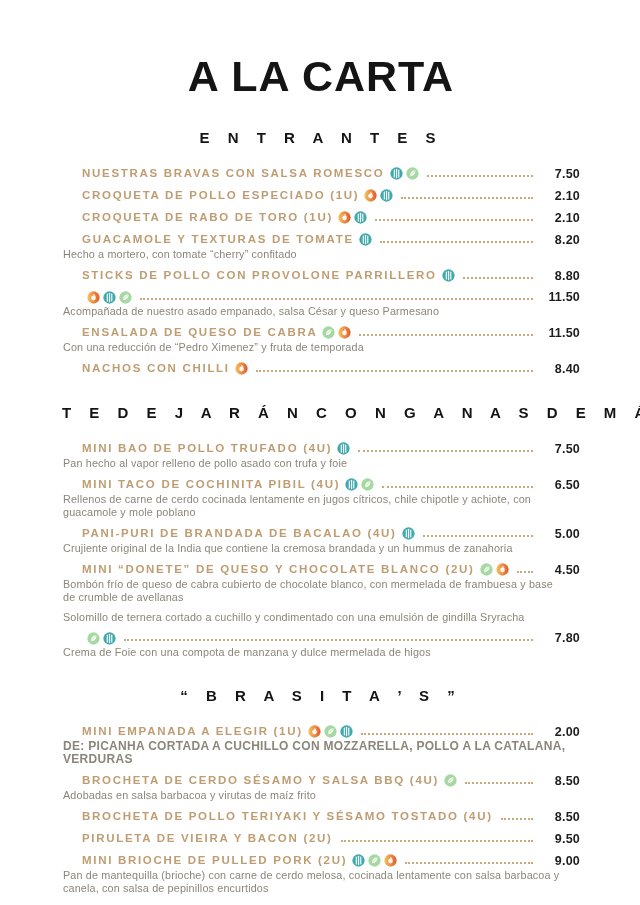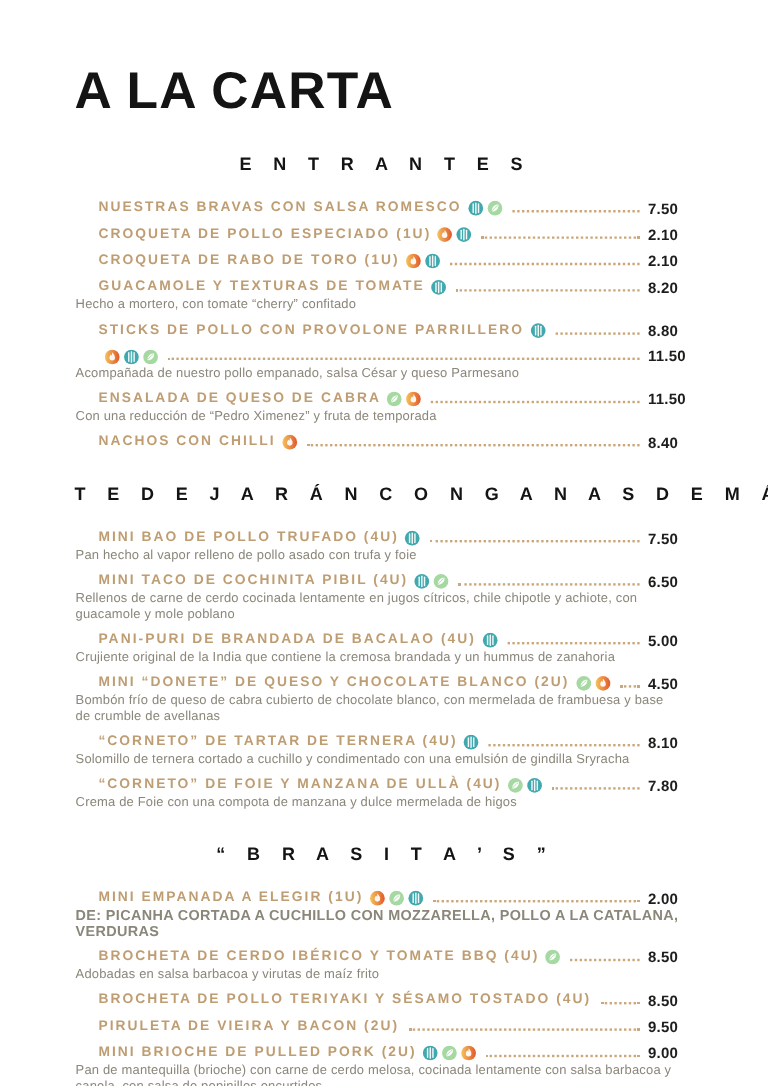--- a/index.html
+++ b/index.html
@@ -3,21 +3,21 @@
 <meta charset="utf-8">
 <style>
   html,body{margin:0;padding:0;background:#ffffff;}
   body{
     width:640px;height:905px;overflow:hidden;
     font-family:"Liberation Sans", sans-serif;
     color:#1d1d1b;
   }
   .page{padding:52px 60px 0 62px;box-sizing:border-box;}
   .menu-title{
-    text-align:left;
+    text-align:center;
     font-size:43px;
     font-weight:800;
     letter-spacing:1px;
     color:#141414;
     margin:0 0 6px 0;
   }
   .section{margin-top:12px;}
   .section-heading{
     text-align:center;
     font-size:15px;
@@ -47,20 +47,21 @@
     margin:0 7px 0 8px;
     position:relative;
     top:2px;
     min-width:12px;
   }
   .price{
     font-size:12.5px;
     font-weight:700;
     color:#1d1d1b;
     min-width:40px;
+    text-align:right;
     letter-spacing:0.2px;
     flex:0 0 auto;
   }
   .desc{
     font-size:10.8px;
     line-height:13px;
     color:#8b867a;
     margin:1px 0 0 1px;
     max-width:505px;
     letter-spacing:0.15px;
@@ -220,21 +221,21 @@
                   <svg viewBox="0 0 14 14">
                     <circle cx="7" cy="7" r="6.6" fill="#a6d8a2"></circle>
                     <path d="M4.2 9.6 C4.2 5.8 6.6 3.6 10.2 3.8 C10.4 7.4 8.0 9.8 4.6 9.9 Z" fill="#ffffff" opacity="0.95"></path>
                     <path d="M4.6 9.4 C6.0 7.2 7.6 5.8 9.4 4.6" stroke="#a6d8a2" stroke-width="0.7" fill="none"></path>
                   </svg>
                 </span>
               </span>
               <span class="leader"></span>
               <span class="price">11.50</span>
             </div>
-            <div class="desc">Acompañada de nuestro pollo empanado, salsa César y queso Parmesano</div>
+            <div class="desc">Acompañada de nuestro asado empanado, salsa César y queso Parmesano</div>
           </div>
           <div class="item">
             <div class="item-line">
               <span class="item-name">ENSALADA DE QUESO DE CABRA</span>
               <span class="badges">
                 <span class="badge">
                   <svg viewBox="0 0 14 14">
                     <circle cx="7" cy="7" r="6.6" fill="#a6d8a2"></circle>
                     <path d="M4.2 9.6 C4.2 5.8 6.6 3.6 10.2 3.8 C10.4 7.4 8.0 9.8 4.6 9.9 Z" fill="#ffffff" opacity="0.95"></path>
                     <path d="M4.6 9.4 C6.0 7.2 7.6 5.8 9.4 4.6" stroke="#a6d8a2" stroke-width="0.7" fill="none"></path>
@@ -368,40 +369,24 @@
                     <path d="M7 2.8 C8.3 4.4 9.5 5.6 9.5 7.6 A2.5 2.5 0 0 1 4.5 7.6 C4.5 6.4 5.3 5.6 5.9 4.6 C6.1 5.4 6.6 5.8 6.8 5.4 C7.0 4.8 6.8 3.8 7 2.8 Z" fill="#ffffff" opacity="0.92"></path>
                   </svg>
                 </span>
               </span>
               <span class="leader"></span>
               <span class="price">4.50</span>
             </div>
             <div class="desc">Bombón frío de queso de cabra cubierto de chocolate blanco, con mermelada de frambuesa y base de crumble de avellanas</div>
           </div>
           <div class="item">
-            <div class="item-line">
-              <span class="item-name">“CORNETO” DE TARTAR DE TERNERA (4U)</span>
-              <span class="badges">
-                <span class="badge">
-                  <svg viewBox="0 0 14 14">
-                    <circle cx="7" cy="7" r="6.6" fill="#41a8ad"></circle>
-                    <rect x="4.0" y="2.6" width="1.3" height="8.8" rx="0.6" fill="#ffffff" opacity="0.92"></rect>
-                    <rect x="6.4" y="1.8" width="1.3" height="10.4" rx="0.6" fill="#ffffff" opacity="0.92"></rect>
-                    <rect x="8.8" y="2.6" width="1.3" height="8.8" rx="0.6" fill="#ffffff" opacity="0.92"></rect>
-                  </svg>
-                </span>
-              </span>
-              <span class="leader"></span>
-              <span class="price">8.10</span>
-            </div>
             <div class="desc">Solomillo de ternera cortado a cuchillo y condimentado con una emulsión de gindilla Sryracha</div>
           </div>
           <div class="item">
             <div class="item-line">
-              <span class="item-name">“CORNETO” DE FOIE Y MANZANA DE ULLÀ (4U)</span>
               <span class="badges">
                 <span class="badge">
                   <svg viewBox="0 0 14 14">
                     <circle cx="7" cy="7" r="6.6" fill="#a6d8a2"></circle>
                     <path d="M4.2 9.6 C4.2 5.8 6.6 3.6 10.2 3.8 C10.4 7.4 8.0 9.8 4.6 9.9 Z" fill="#ffffff" opacity="0.95"></path>
                     <path d="M4.6 9.4 C6.0 7.2 7.6 5.8 9.4 4.6" stroke="#a6d8a2" stroke-width="0.7" fill="none"></path>
                   </svg>
                 </span>
                 <span class="badge">
                   <svg viewBox="0 0 14 14">
@@ -454,21 +439,21 @@
                   </svg>
                 </span>
               </span>
               <span class="leader"></span>
               <span class="price">2.00</span>
             </div>
             <div class="desc caps">DE: PICANHA CORTADA A CUCHILLO CON MOZZARELLA, POLLO A LA CATALANA, VERDURAS</div>
           </div>
           <div class="item">
             <div class="item-line">
-              <span class="item-name">BROCHETA DE CERDO IBÉRICO Y TOMATE BBQ (4U)</span>
+              <span class="item-name">BROCHETA DE CERDO SÉSAMO Y SALSA BBQ (4U)</span>
               <span class="badges">
                 <span class="badge">
                   <svg viewBox="0 0 14 14">
                     <circle cx="7" cy="7" r="6.6" fill="#a6d8a2"></circle>
                     <path d="M4.2 9.6 C4.2 5.8 6.6 3.6 10.2 3.8 C10.4 7.4 8.0 9.8 4.6 9.9 Z" fill="#ffffff" opacity="0.95"></path>
                     <path d="M4.6 9.4 C6.0 7.2 7.6 5.8 9.4 4.6" stroke="#a6d8a2" stroke-width="0.7" fill="none"></path>
                   </svg>
                 </span>
               </span>
               <span class="leader"></span>

